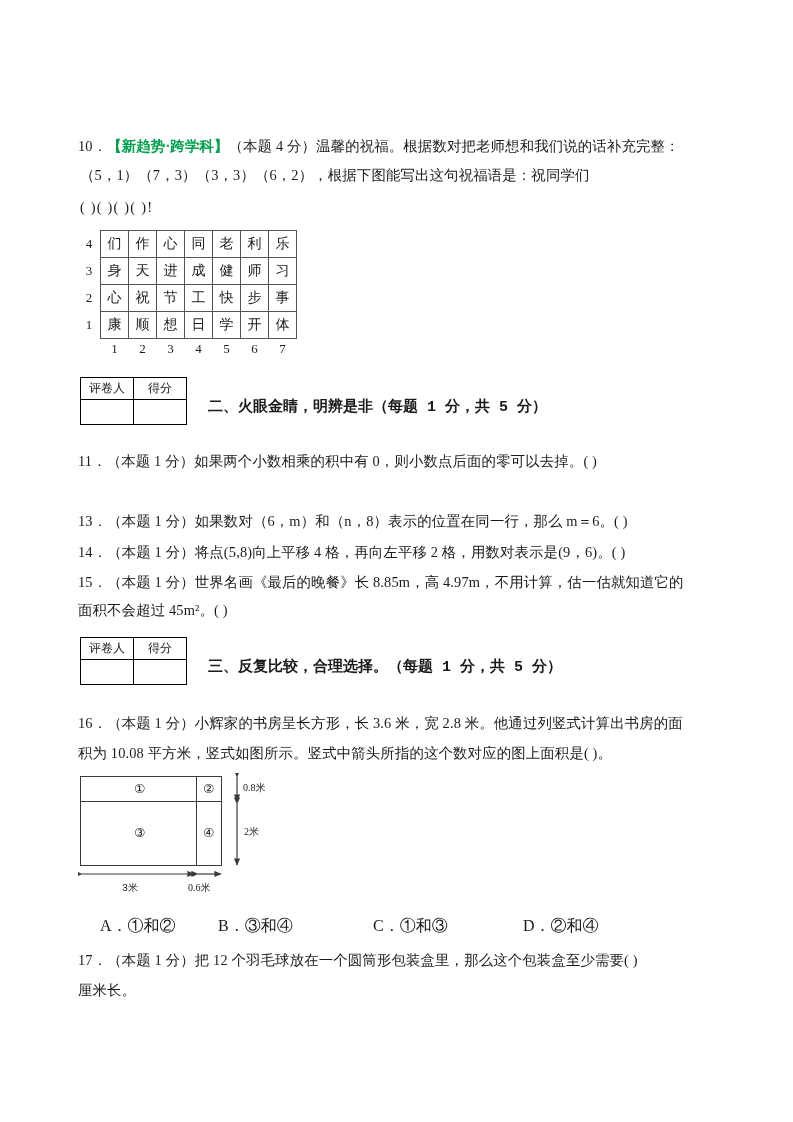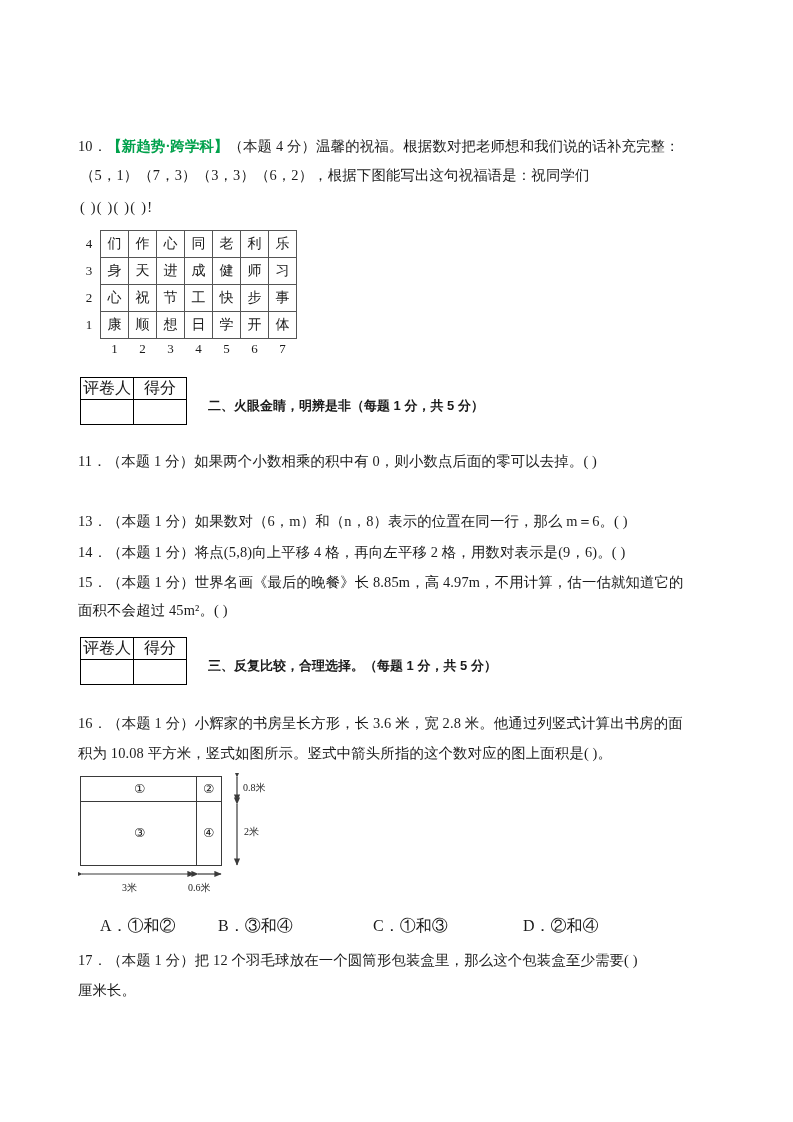--- a/index.html
+++ b/index.html
@@ -81,32 +81,32 @@
   .scorer {
     position: absolute;
     border-collapse: collapse;
   }
   .scorer td {
     border: 1.4px solid #000;
     width: 52px;
     height: 21px;
     text-align: center;
     vertical-align: middle;
-    font-size: 16px;
+    font-size: 12px;
     padding: 0;
   }
   .scorer td.blank {
     height: 24px;
   }
   .section-head {
     position: absolute;
-    font-size: 13px;
+    font-size: 15px;
     font-weight: bold;
     white-space: nowrap;
-    font-family: Liberation Sans, sans-serif;
+    font-family: Liberation Mono, monospace;
   }
   
   #rect-figure {
     position: absolute;
     left: 66px;
     top: 736px;
     width: 190px;
     height: 130px;
   }
   .rect-outer {
@@ -307,21 +307,21 @@
       <line x1="11" y1="4" x2="11" y2="28" stroke="#3a3a3a" stroke-width="1.2" marker-start="url(#ah)" marker-end="url(#ah)"></line>
       <line x1="11" y1="31" x2="11" y2="92" stroke="#3a3a3a" stroke-width="1.2" marker-start="url(#ah)" marker-end="url(#ah)"></line>
     </svg>
     <div class="dimtext" style="left:165px; top:8px;">0.8米</div>
     <div class="dimtext" style="left:166px; top:52px;">2米</div>
 
     <svg style="position:absolute; left:0px; top:93px;" width="150" height="16">
       <line x1="4" y1="8" x2="116" y2="8" stroke="#3a3a3a" stroke-width="1.2" marker-start="url(#ah)" marker-end="url(#ah)"></line>
       <line x1="120" y1="8" x2="143" y2="8" stroke="#3a3a3a" stroke-width="1.2" marker-start="url(#ah)" marker-end="url(#ah)"></line>
     </svg>
-    <div class="dimtext" style="left:44px; top:108px;">3米</div>
+    <div class="dimtext" style="left:44px; top:108px;font-family:Liberation Mono, monospace;">3米</div>
     <div class="dimtext" style="left:110px; top:108px;">0.6米</div>
   </div>
 
 
   <div class="opts" style="left:88px; top:879px;">
     <span class="opt" style="width:118px;"><span>A．</span><span>①和②</span></span><span class="opt" style="width:155px;"><span>B．</span><span>③和④</span></span><span class="opt" style="width:150px;"><span>C．</span><span>①和③</span></span><span class="opt"><span>D．</span><span>②和④</span></span>
   </div>
 
   <div class="q-line" style="left:66px; top:913px;">17．（本题 1 分）把 12 个羽毛球放在一个圆筒形包装盒里，那么这个包装盒至少需要(              )</div>
   <div class="q-line" style="left:66px; top:943px;">厘米长。</div>

